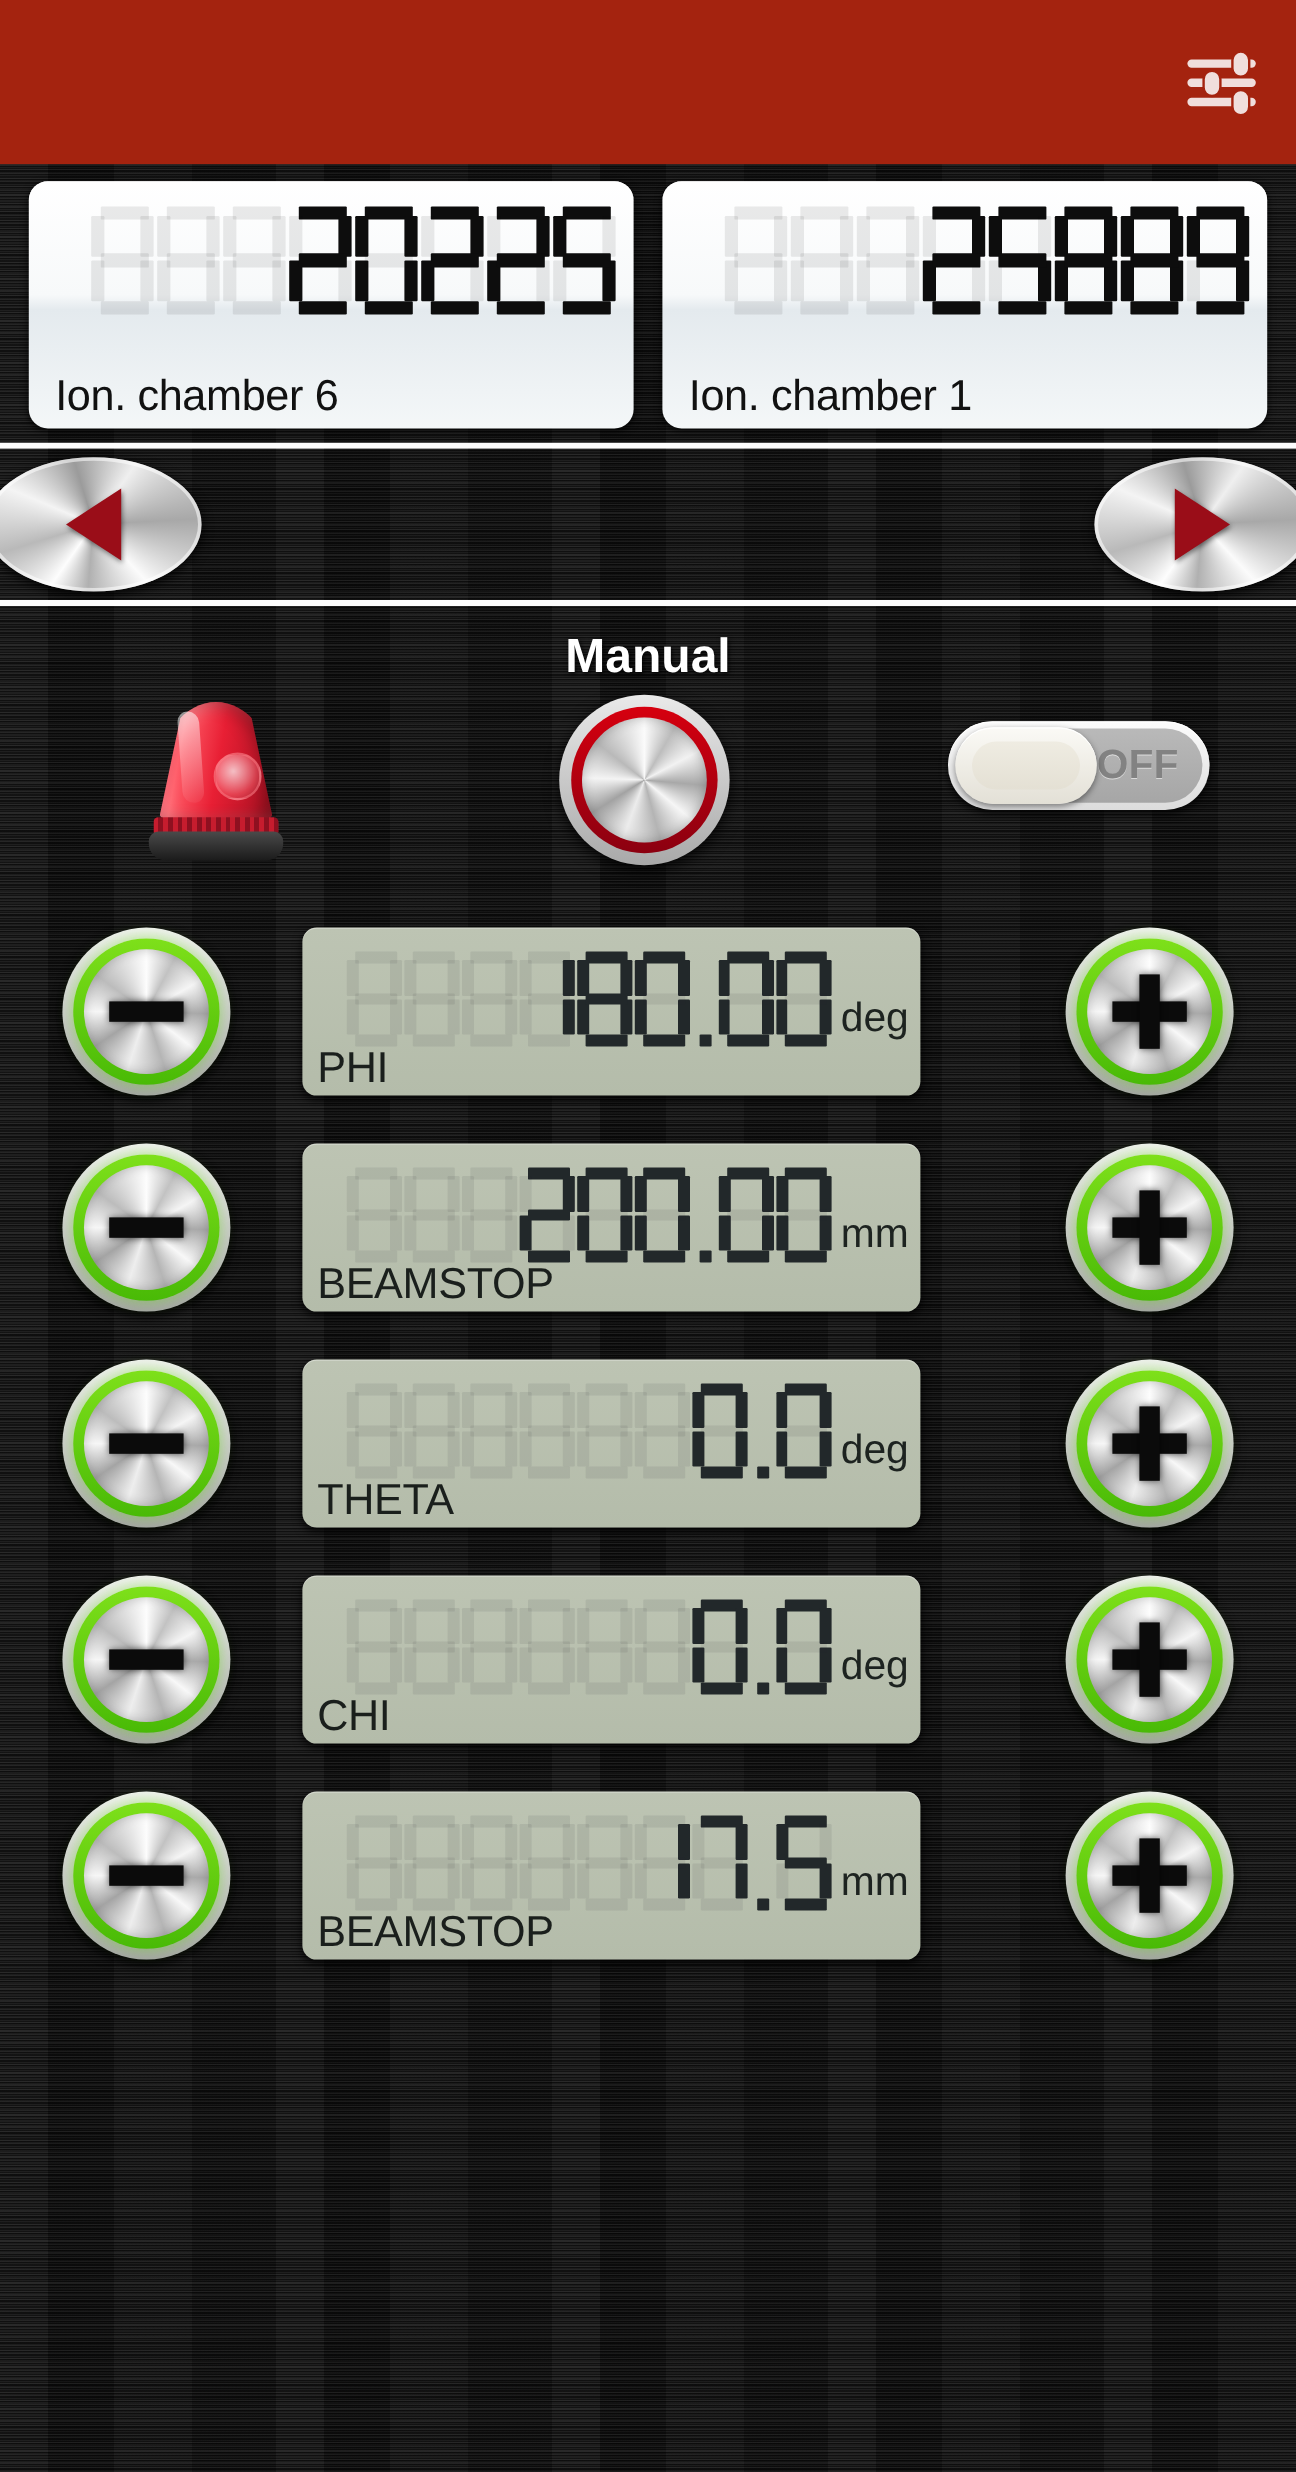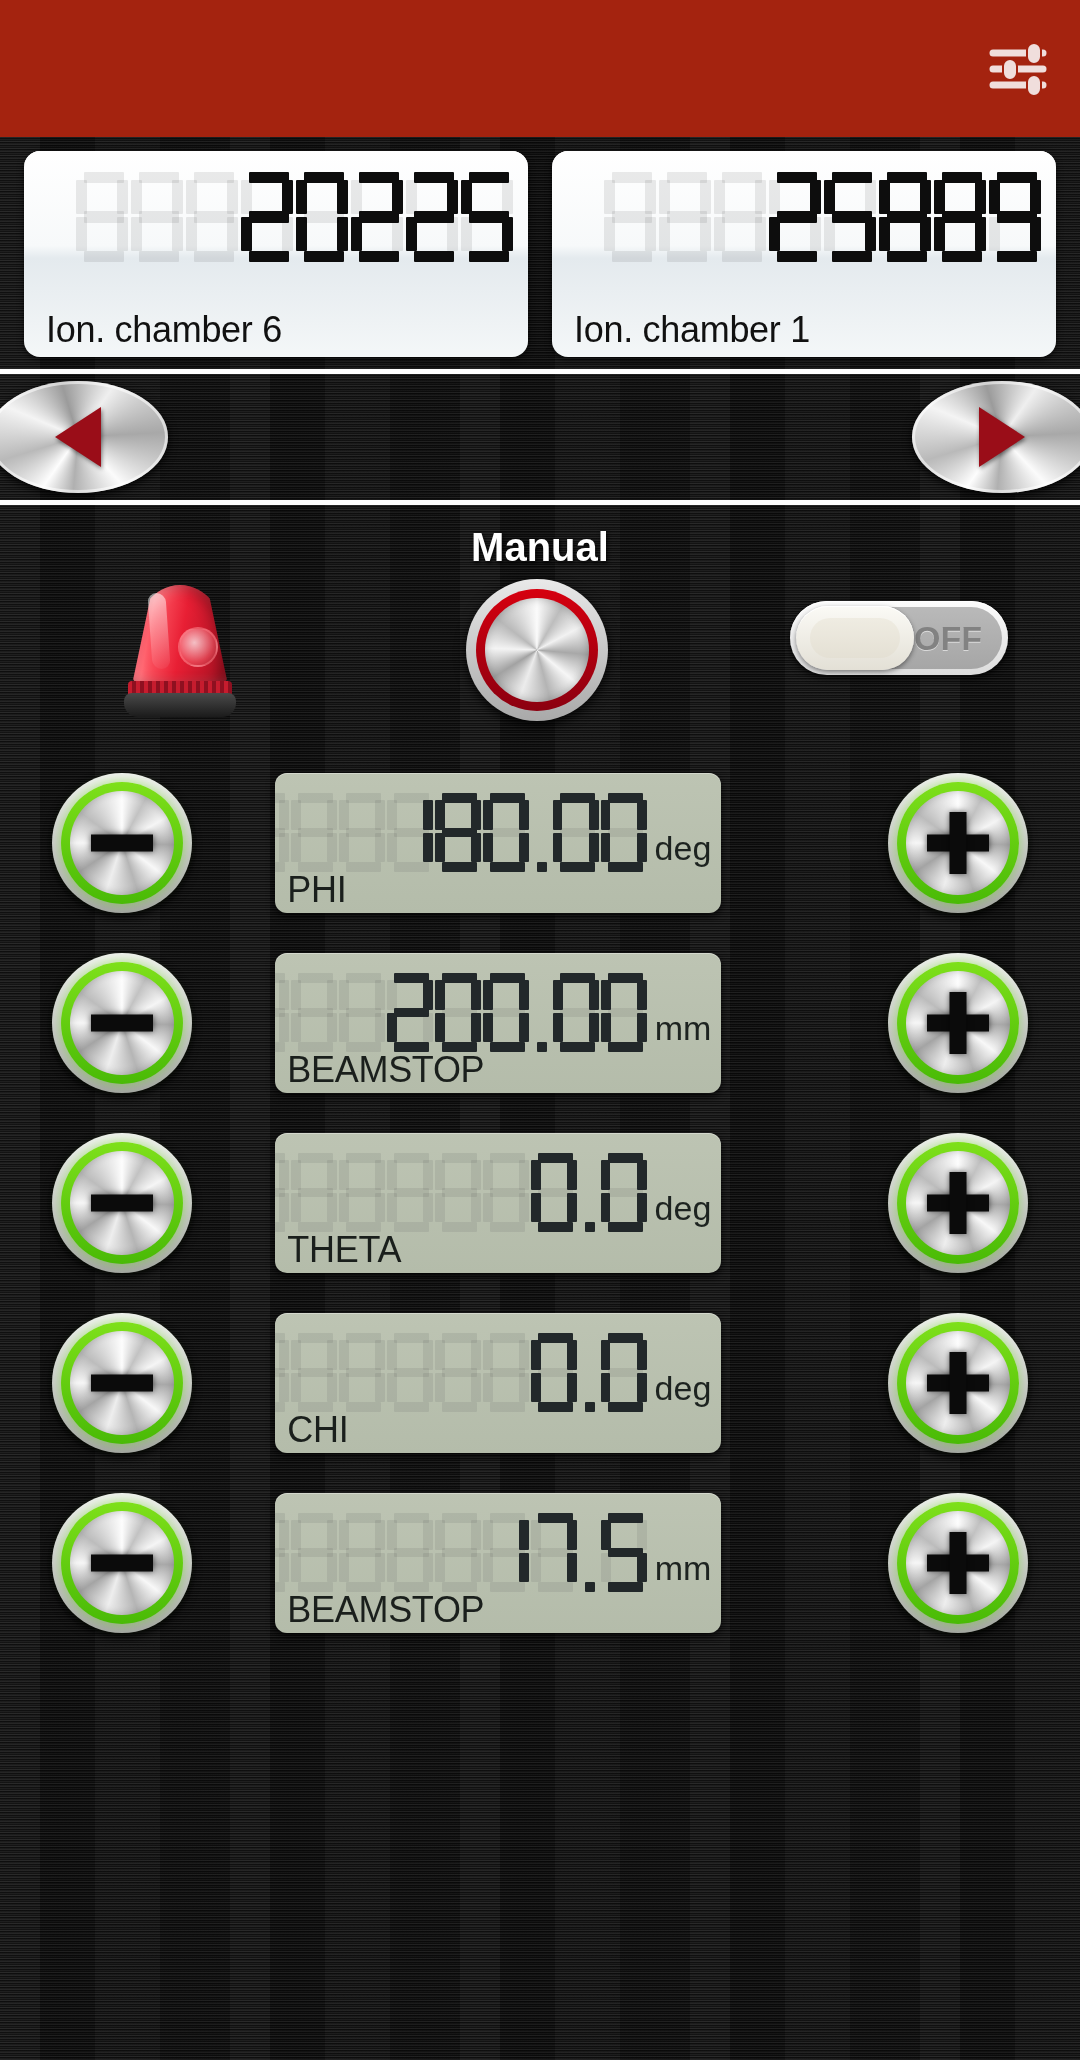--- a/index.html
+++ b/index.html
@@ -392,21 +392,21 @@
     position: absolute;
     left: 50%; top: 50%;
     transform: translate(-50%, -50%);
     width: 17px; height: 62px;
     background: #0b0b0b;
     box-shadow: 0 0 6px rgba(0,0,0,0.65);
   }
 
   .lcd {
     position: relative;
-    width: 446px;
+    width: 515px;
     height: 140px;
     margin: 0 auto;
     background: linear-gradient(#bdc4b3, #b4bcaa);
     border-radius: 12px;
     box-shadow: 0 3px 8px rgba(0,0,0,0.8), inset 0 1px 0 rgba(255,255,255,0.35);
     overflow: hidden;
     cursor: pointer;
     padding-left: 29px;
   }
   .lcd-digits {

